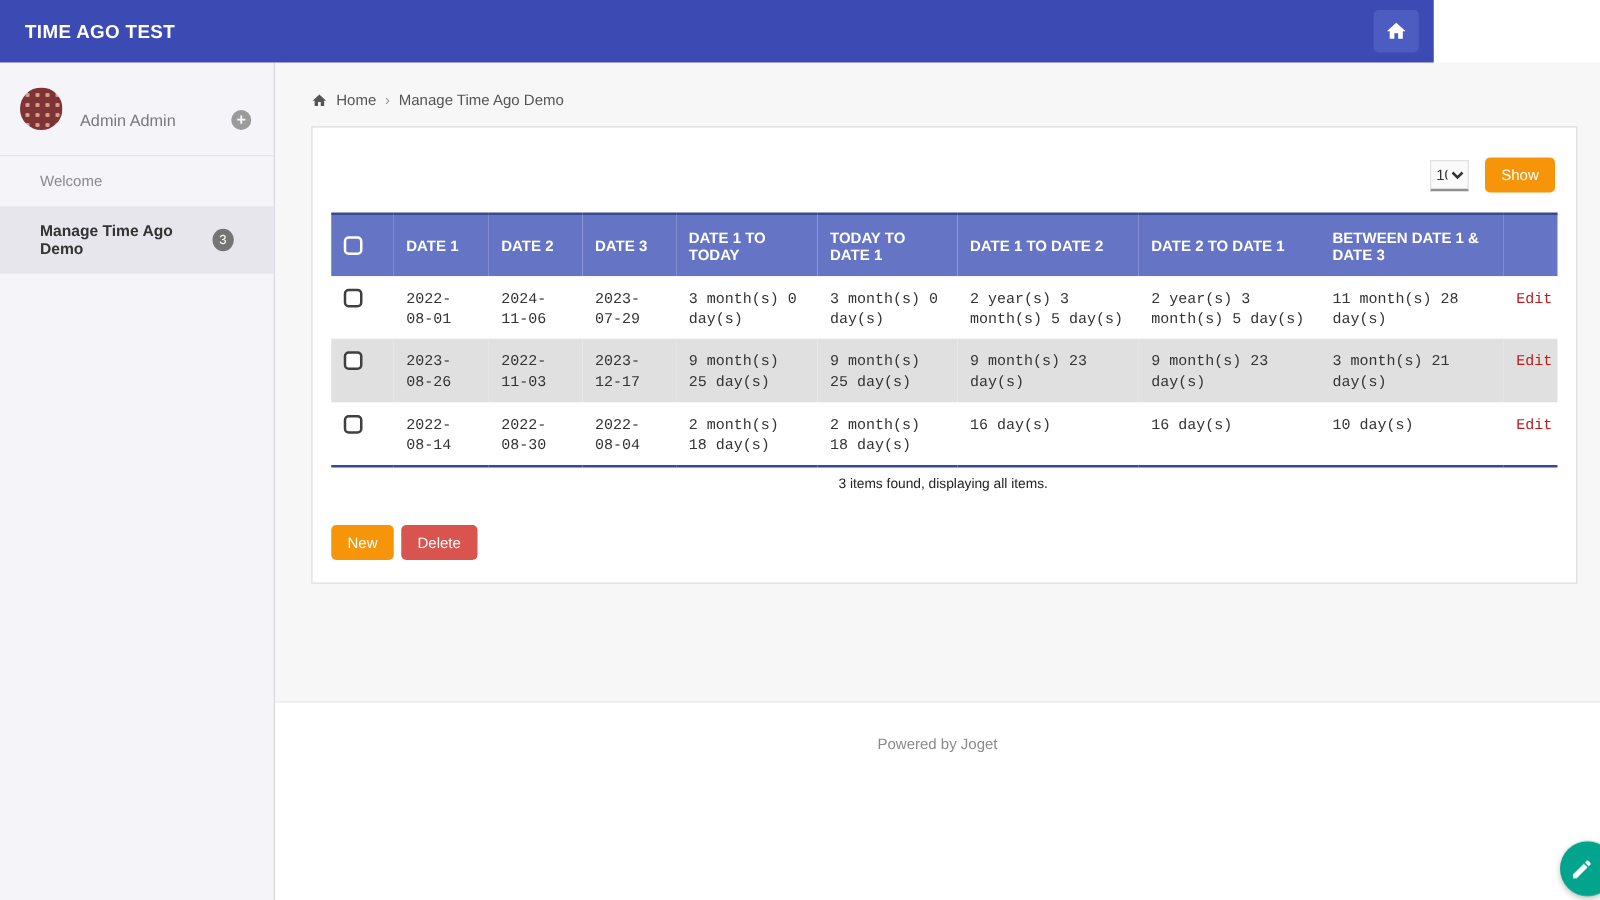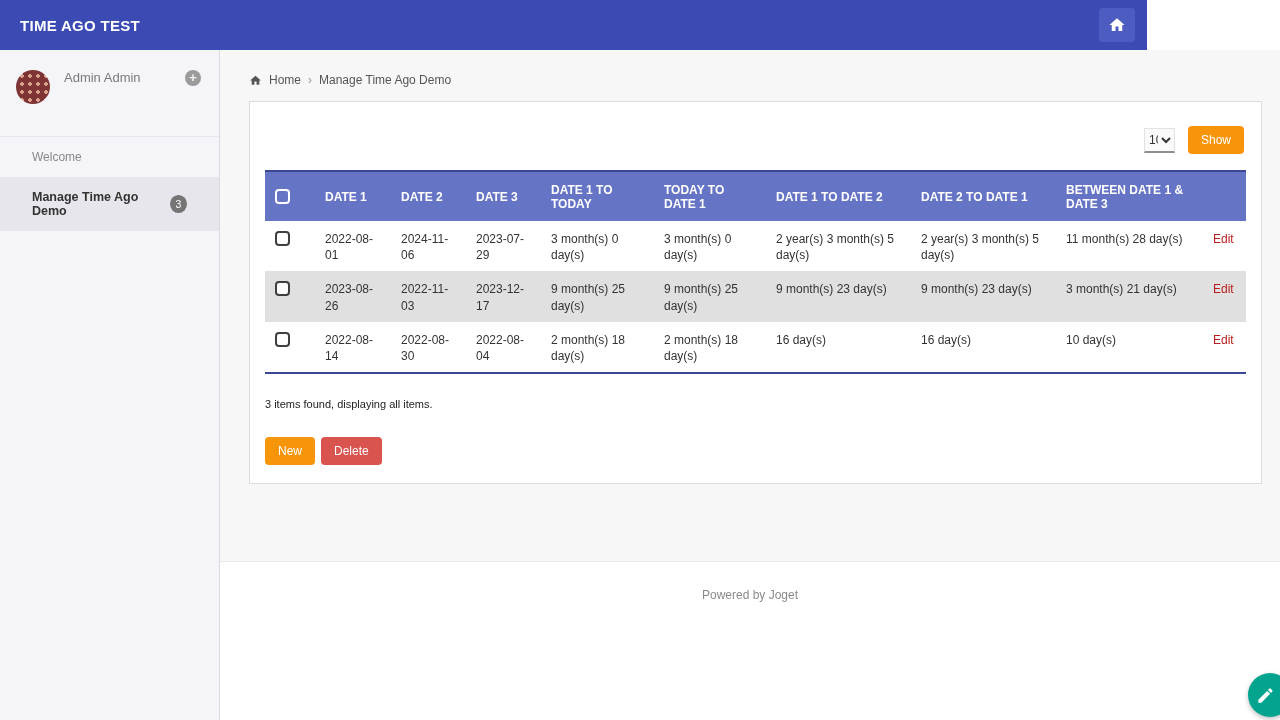--- a/index.html
+++ b/index.html
@@ -11,21 +11,21 @@
             background:#3c4bb4; display:flex; align-items:center;
             justify-content:space-between; padding:0 12px 0 20px; z-index:30; }
   .topbar-title { color:#fff; font-size:15px; font-weight:700; letter-spacing:.3px; }
   .home-btn { width:36px; height:34px; background:#4d5cc0; border-radius:4px;
               display:flex; align-items:center; justify-content:center; cursor:pointer; }
   .home-btn svg { width:18px; height:18px; fill:#fff; }
 
   
   .sidebar { position:fixed; top:50px; left:0; width:220px; height:670px;
              background:#f4f4f9; border-right:1px solid #d9d9de; z-index:20; }
-  .profile { display:flex; align-items:flex-start; padding:20px 18px 32px 16px;
+  .profile { display:flex; align-items:flex-end; padding:20px 18px 20px 16px;
              border-bottom:1px solid #e6e6ec; }
   .avatar { width:34px; height:34px; border-radius:50%; background-color:#7e3434;
             background-image:radial-gradient(#d9a08c 1.6px, rgba(0,0,0,0) 1.9px);
             background-size:8px 8px; background-position:2px 2px; flex:0 0 auto; }
   .profile-name { font-size:13px; color:#7a7a7a; margin-left:14px; flex:1; }
   .plus-btn { width:16px; height:16px; border-radius:50%; background:#9b9b9b;
               color:#f4f4f9; font-size:13px; line-height:15px; text-align:center;
               cursor:pointer; font-weight:700; }
   .menu-item { padding:13px 32px; font-size:12px; color:#8a8a8a; cursor:pointer;
                display:flex; align-items:center; justify-content:space-between; }
@@ -53,30 +53,30 @@
          cursor:pointer; font-family:"Liberation Sans", sans-serif; }
   .btn-orange { background:#f7950a; }
   .btn-red { background:#d9534f; }
 
   
   table { width:100%; border-collapse:collapse; table-layout:fixed; font-size:12px; }
   thead th { background:#6674c5; color:#fff; text-align:left; font-weight:700;
              padding:9px 10px; border-top:2px solid #3a4795; vertical-align:middle;
              height:50px; cursor:pointer; }
   tbody td { padding:10px 10px 8px 10px; color:#333; vertical-align:top;
-             line-height:1.35; }
+             line-height:1.35;font-family:Liberation Mono, monospace; }
   tbody tr { background:#fff; }
   tbody tr.even { background:#e0e0e0; }
   tbody tr.last td { border-bottom:2px solid #3a4795; }
   .cb { display:inline-block; width:15px; height:15px; border:2px solid #3f3f3f;
         border-radius:4px; background:#fff; cursor:pointer; }
   th .cb { border-color:#fff; background:rgba(0,0,0,0); margin-top:2px; }
   .edit-link { color:#b91c1c; cursor:pointer; text-decoration:none; }
 
-  .list-info { text-align:left; font-size:11px; color:#222; margin-top:24px; padding-right:2px; }
+  .list-info { text-align:center; font-size:11px; color:#222; margin-top:7px; padding-right:2px; }
   .export-row { text-align:right; font-size:12px; margin-top:13px; padding-right:2px; }
   .export-link { color:#2b7de9; cursor:pointer; }
   .export-sep { color:#8a8aa0; margin:0 5px; }
   .action-row { margin-top:27px; display:flex; gap:6px; }
 
   
   .page-footer { background:#fff; border-top:1px solid #e8e8e8; height:160px;
                  text-align:center; padding-top:26px; font-size:12px; color:#8a8a8a; }
 
   

